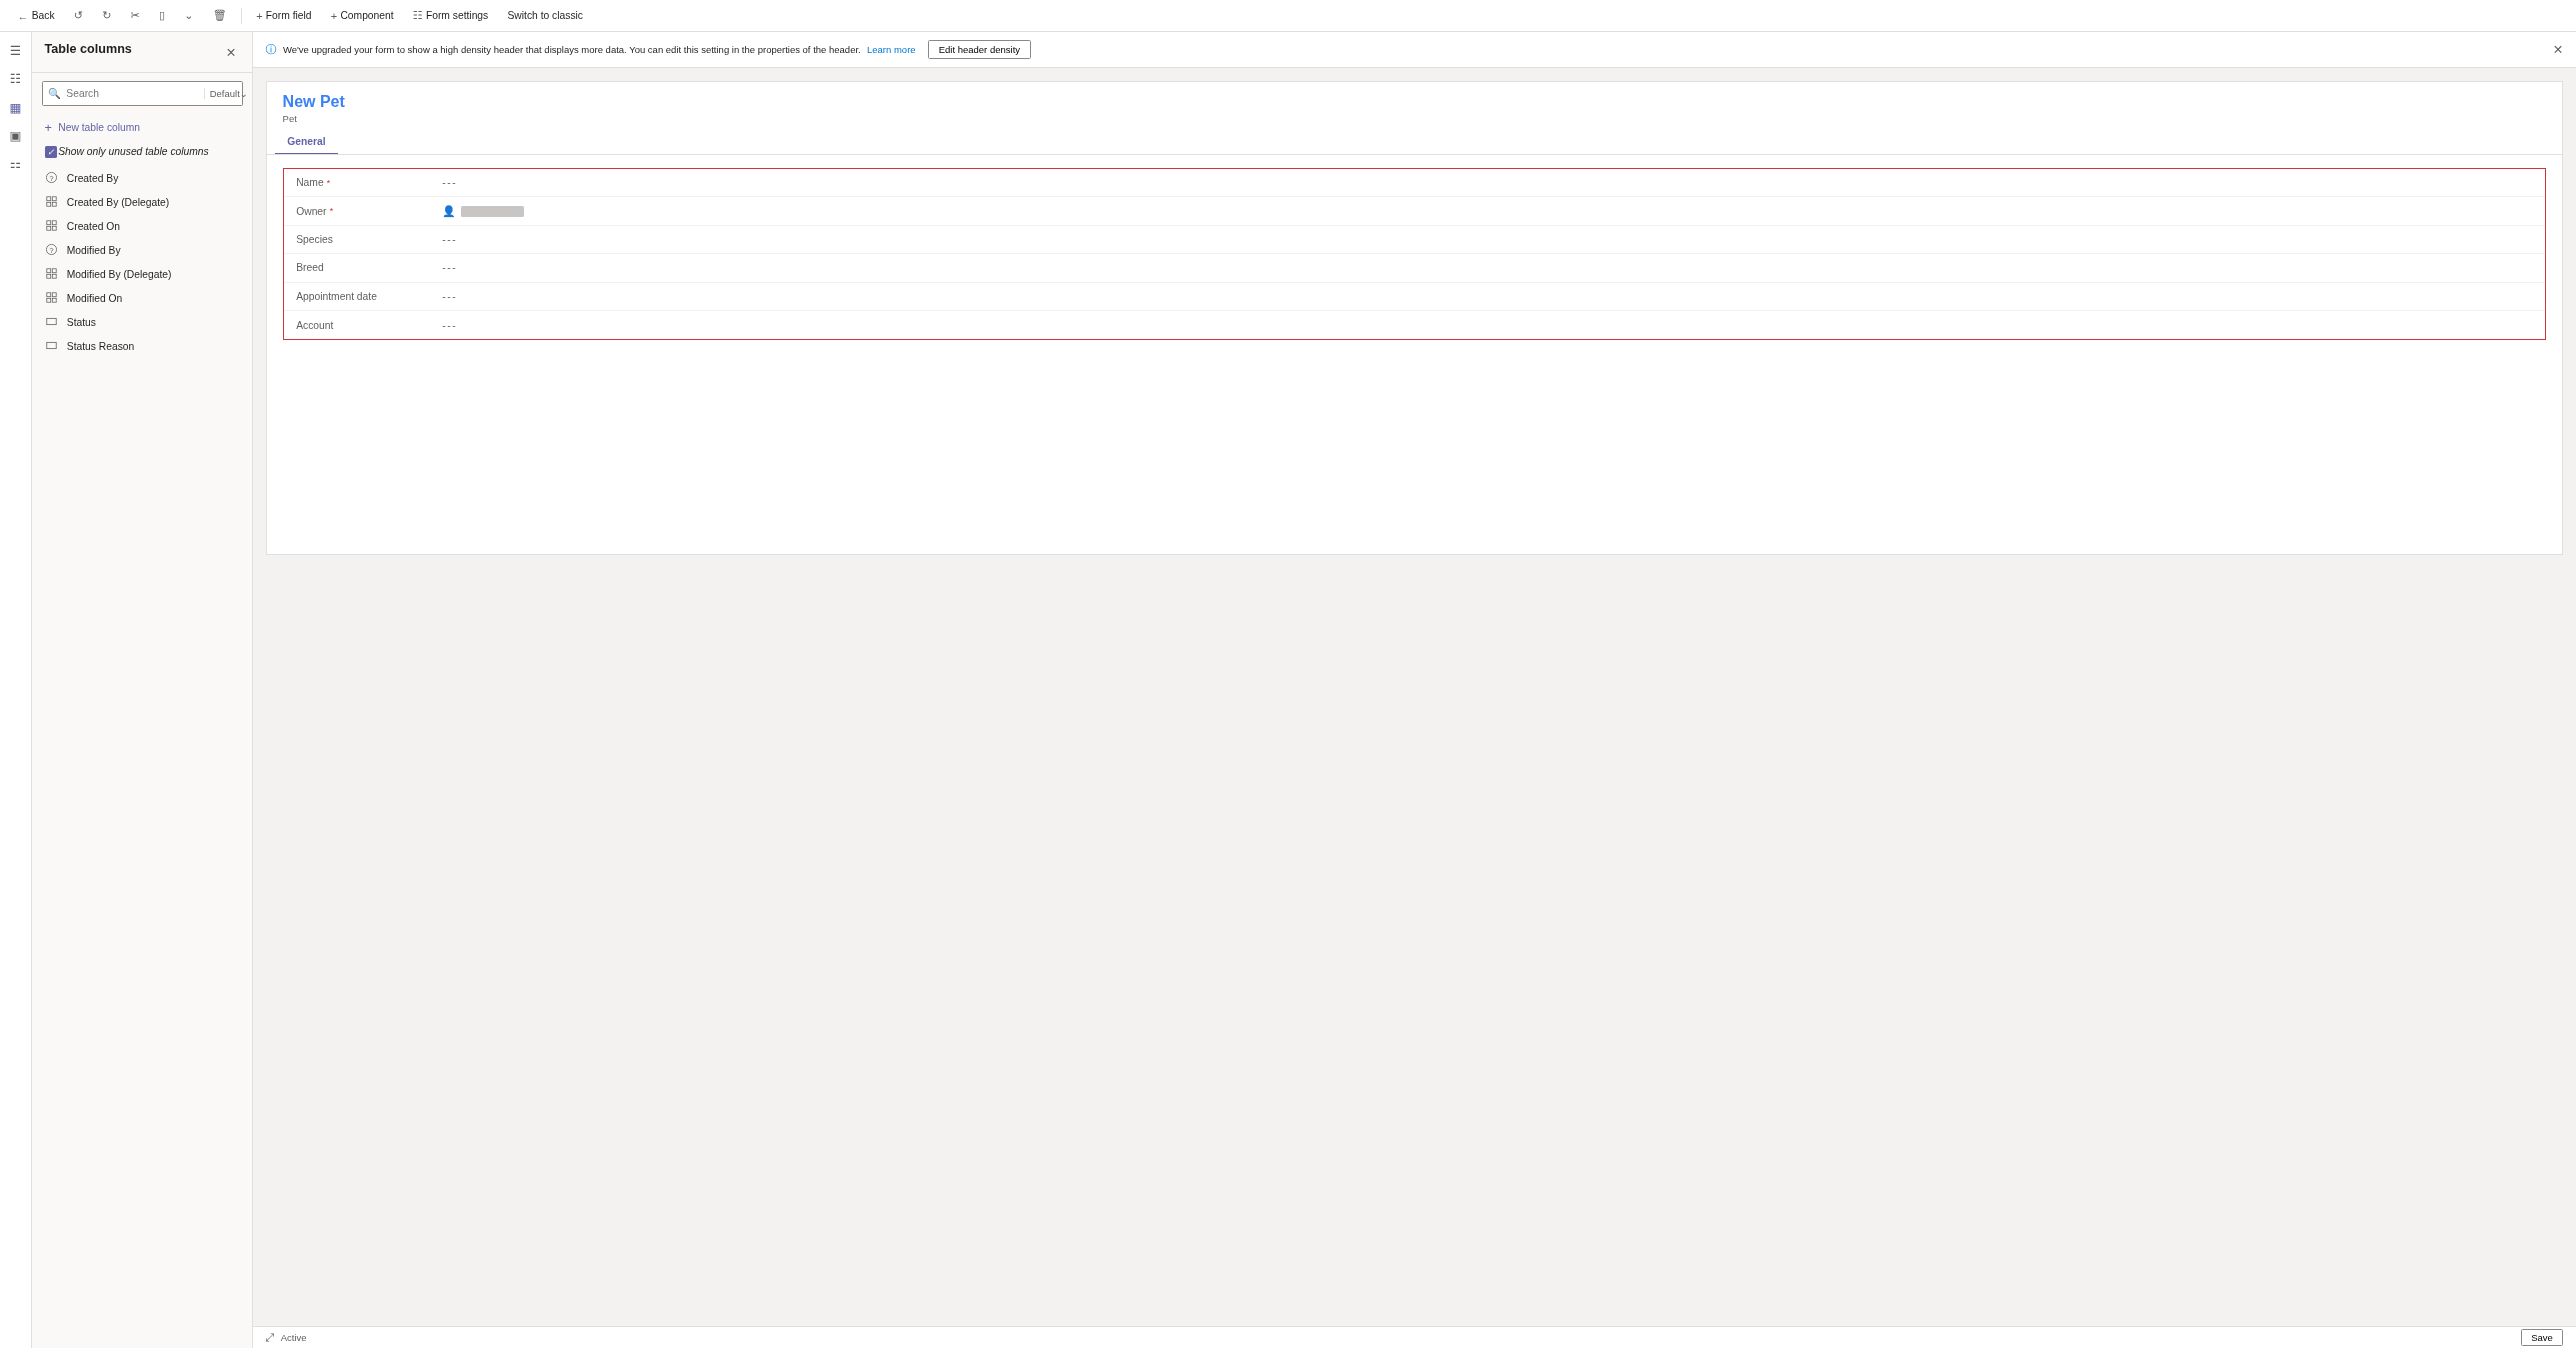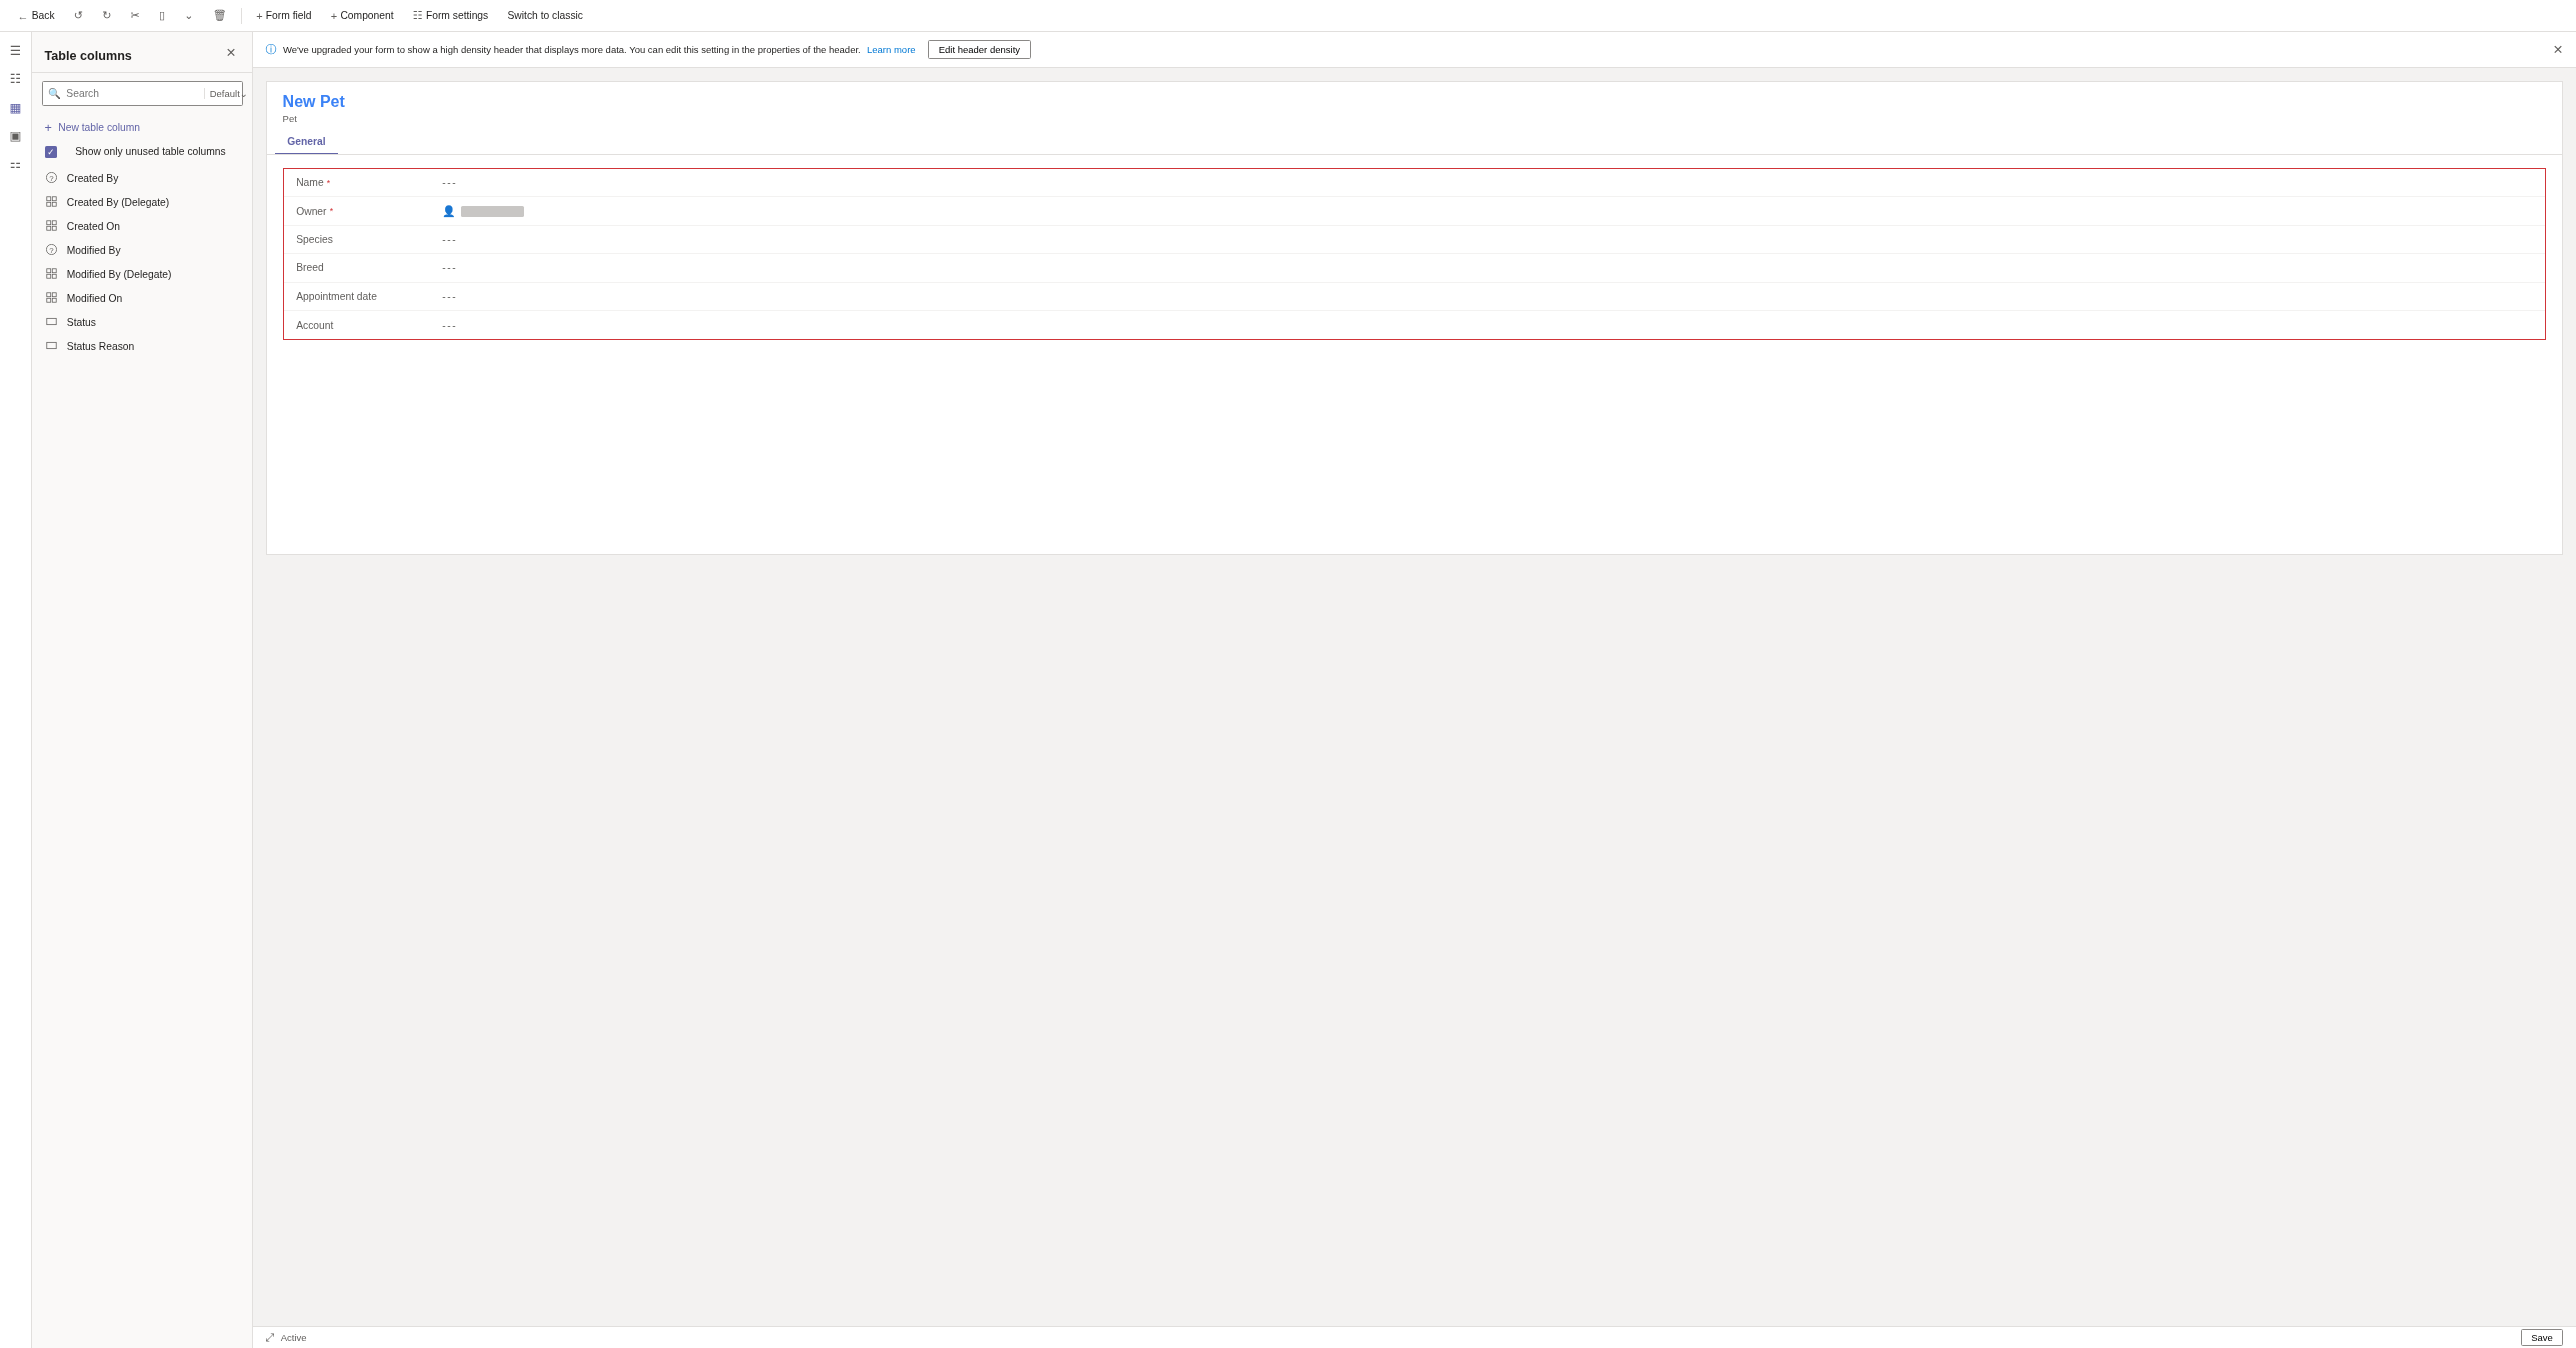--- a/index.html
+++ b/index.html
@@ -30,21 +30,21 @@
       width: 25px; height: 25px; display: flex; align-items: center; justify-content: center;
       border-radius: 1.6px; cursor: pointer; color: #605e5c; font-size: 12.6px;
     }
 
     
     .sidebar {
       width: 221px; background: #faf9f8; border-right: 0.8px solid #e1dfdd;
       display: flex; flex-direction: column; flex-shrink: 0; overflow: hidden;
     }
     .sidebar-header {
-      display: flex; align-items: flex-end; justify-content: space-between;
+      display: flex; align-items: flex-start; justify-content: space-between;
       padding: 9.5px 12.6px; border-bottom: 0.8px solid #e1dfdd;
     }
     .sidebar-title { font-size: 12.6px; font-weight: 600; color: #201f1e; }
     .sidebar-close { background: none; border: none; cursor: pointer; font-size: 12.6px; color: #605e5c; padding: 3.2px; }
     .sidebar-search {
       display: flex; align-items: center; margin: 8px 9.5px; border: 0.8px solid #8a8886;
       background: #fff; border-radius: 1.6px; height: 25px; padding: 0 6.3px; gap: 4.7px;
     }
     .sidebar-search input {
       border: none; outline: none; flex: 1; font-size: 10.3px; background: transparent;
@@ -53,22 +53,22 @@
       display: flex; align-items: center; gap: 0; font-size: 9.5px; color: #605e5c;
       border-left: 0.8px solid #e1dfdd; padding-left: 4.7px; cursor: pointer;
     }
 
     .sidebar-new-col {
       display: flex; align-items: center; gap: 6.3px; padding: 6.3px 12.6px;
       cursor: pointer; color: #6264a7; font-size: 10.3px;
     }
 
     .sidebar-checkbox-row {
-      display: flex; align-items: center; gap: 18px; padding: 4.7px 12.6px 8px 12.6px;
-      cursor: pointer; font-size: 10.3px;
+      display: flex; align-items: center; gap: 1px; padding: 4.7px 12.6px 8px 12.6px;
+      cursor: pointer; font-size: 10.3px; font-style: italic;
     }
     .sidebar-checkbox {
       width: 12.6px; height: 12.6px; background: #6264a7; border-radius: 1.6px;
       display: flex; align-items: center; justify-content: center; flex-shrink: 0;
     }
     .sidebar-checkbox::after { content: '✓'; color: #fff; font-size: 8.7px; }
 
     .sidebar-list { flex: 1; overflow-y: auto; }
     .sidebar-item {
       display: flex; align-items: center; gap: 8px; padding: 5.5px 12.6px;

